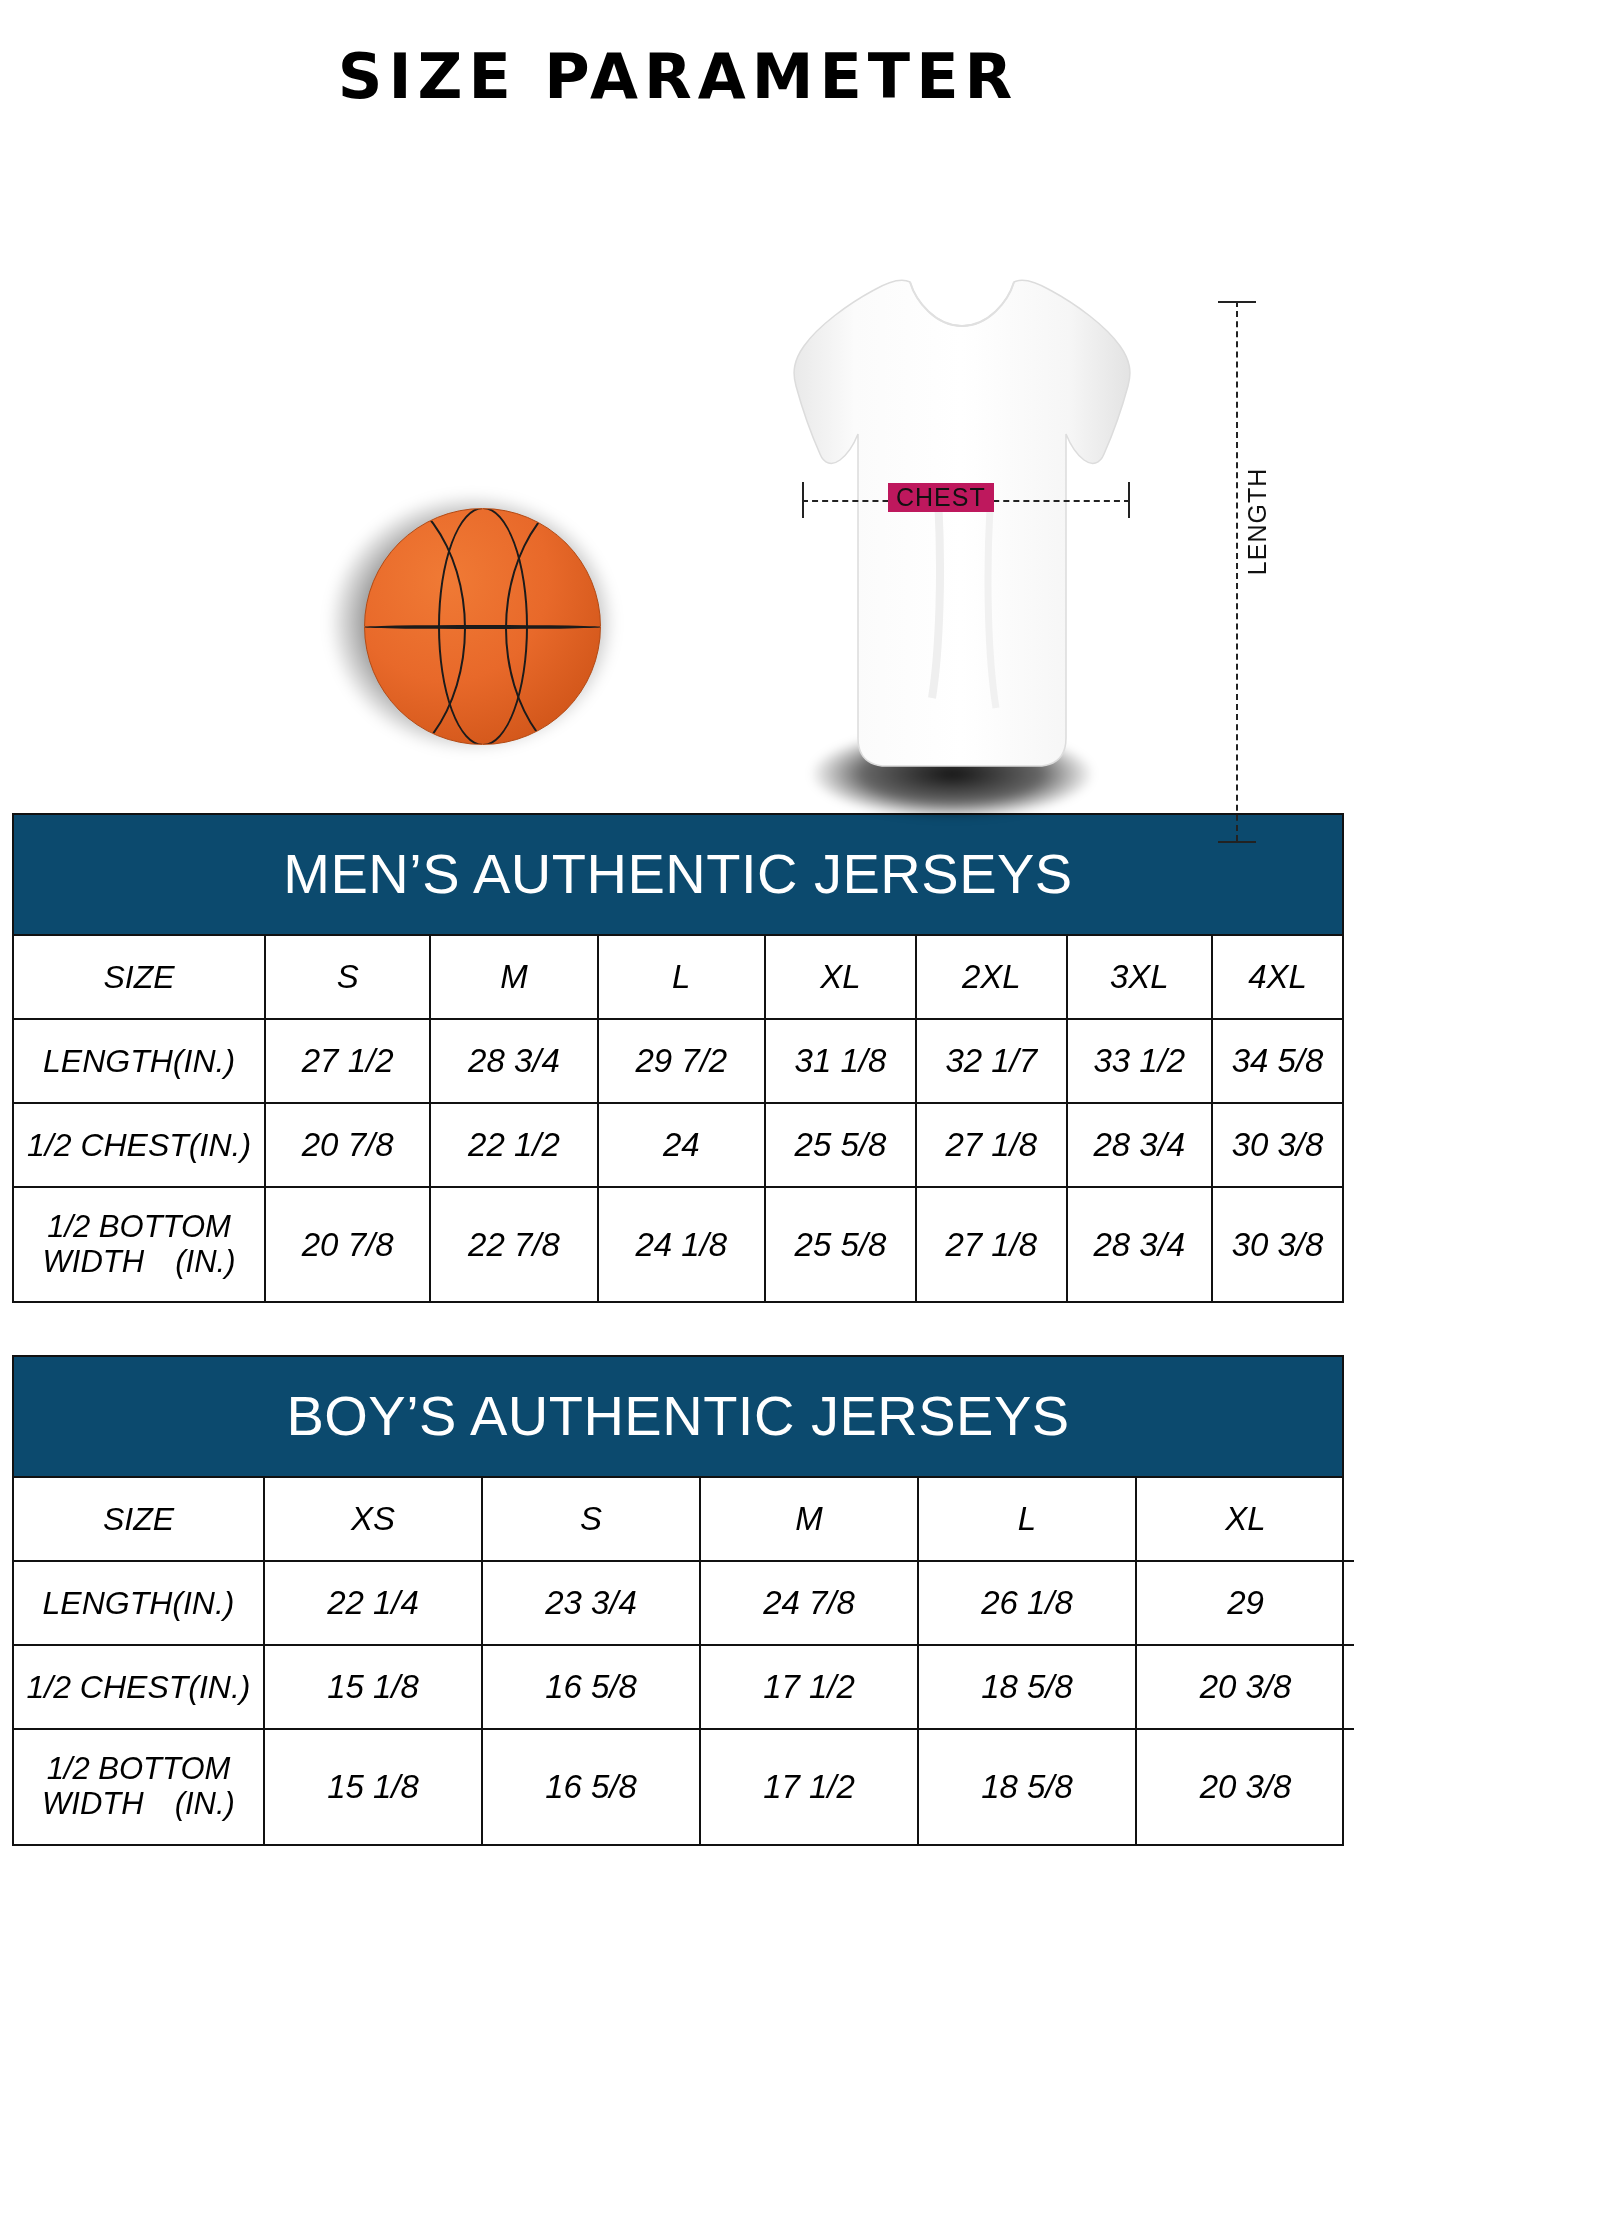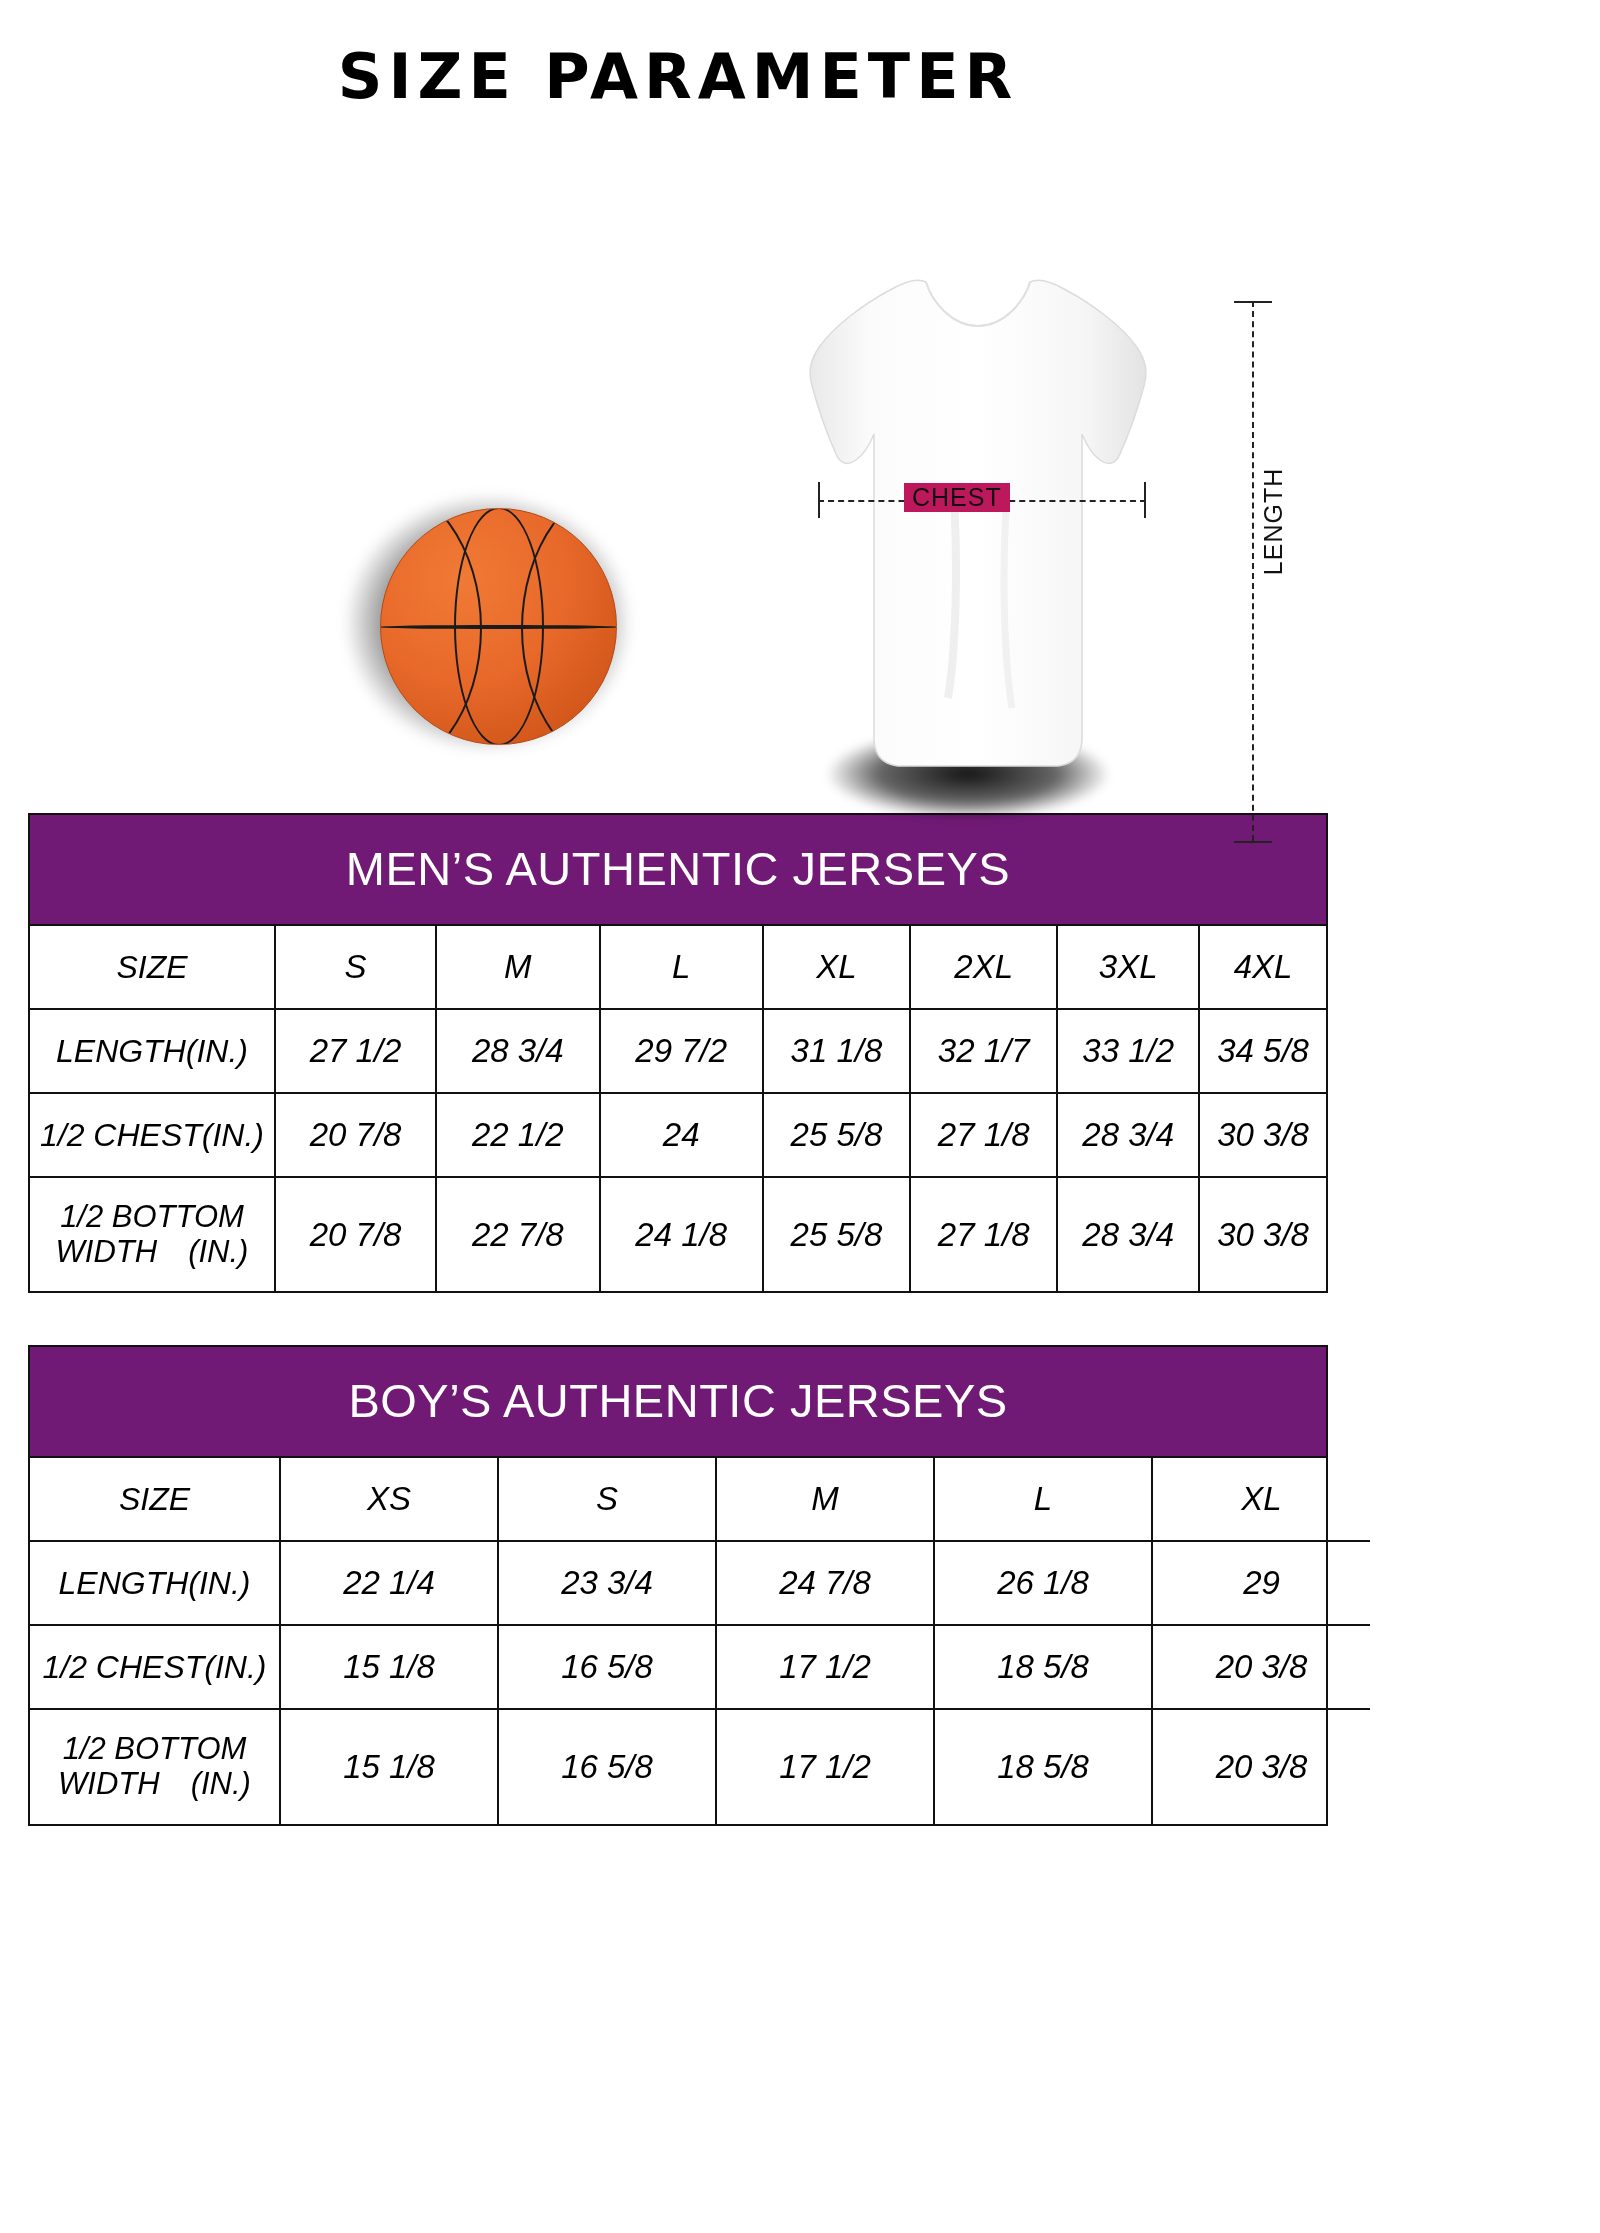--- a/index.html
+++ b/index.html
@@ -14,21 +14,21 @@
     color: #000;
     position: relative;
     overflow: hidden;
   }
 
   .page {
     width: 1356px;
     height: 2233px;
     position: relative;
     box-sizing: border-box;
-    padding: 0 28px;
+    padding: 0 12px;
   }
 
   
   .title {
     text-align: center;
     font-family: "DejaVu Sans", sans-serif;
     font-weight: bold;
     font-size: 62px;
     letter-spacing: 6px;
     padding-top: 40px;
@@ -188,24 +188,24 @@
     white-space: nowrap;
   }
 
   
   .tbl-block {
     border: 2px solid #111;
     margin-bottom: 52px;
     background: #fff;
   }
   .tbl-head {
-    background: #701a75;
+    background: #0c4a6e;
     color: #fff;
     text-align: center;
-    font-size: 47px;
+    font-size: 56px;
     padding: 26px 0 28px 0;
     letter-spacing: 0.5px;
     border-bottom: 2px solid #111;
   }
   table {
     border-collapse: collapse;
     width: 100%;
     table-layout: fixed;
   }
   td {

